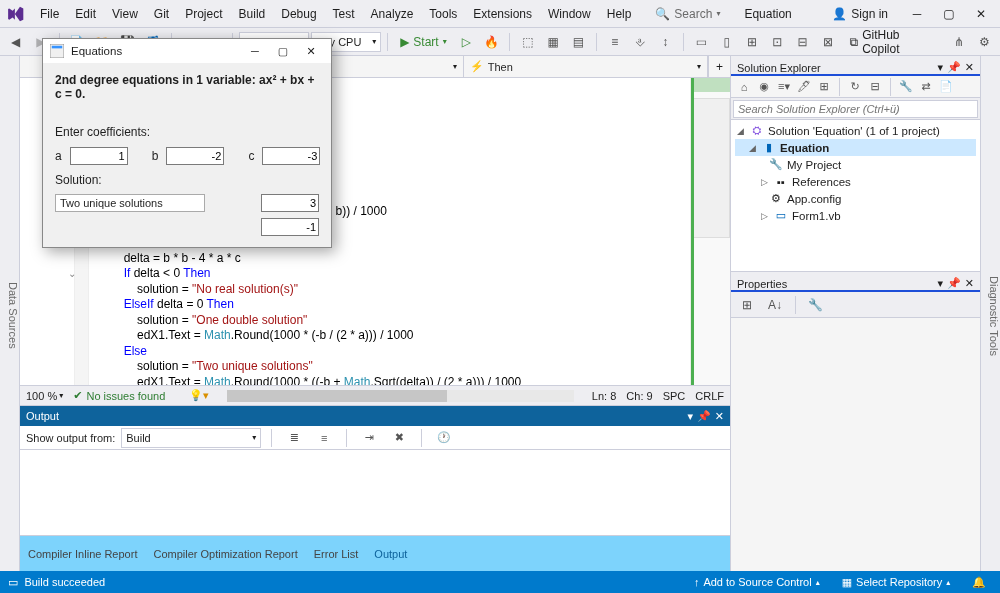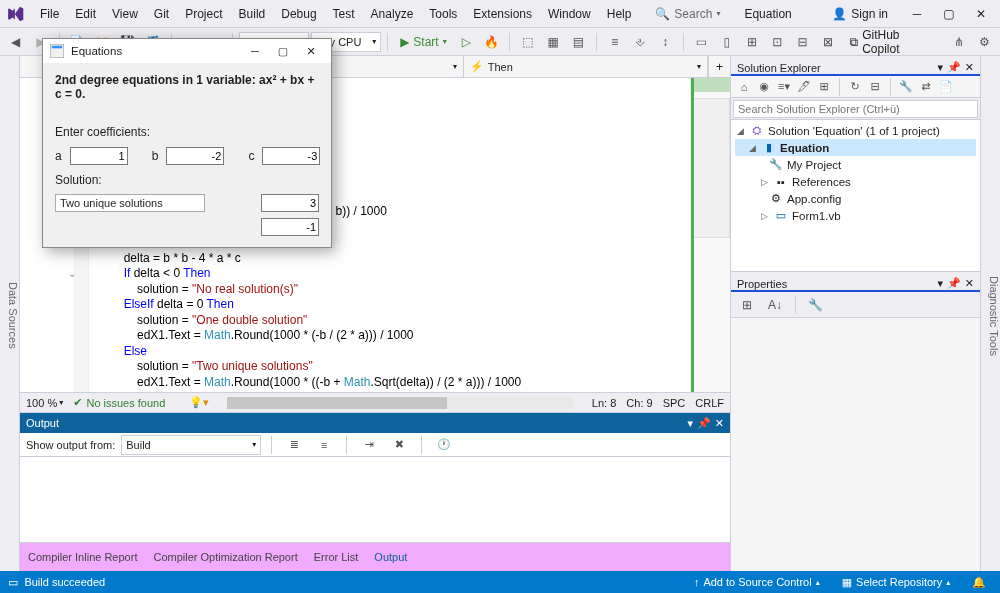--- a/index.html
+++ b/index.html
@@ -51,31 +51,31 @@
 .editor-status { height:20px; background:#eeeef2; border-top:1px solid #cccedb; display:flex; align-items:center; padding:0 6px; font-size:11px; gap:10px;}
 .zoom { display:flex; align-items:center; gap:2px;}
 .issue-ok { color:#2e7d32; display:flex; align-items:center; gap:4px;}
 
 
 .output-panel { border-top:1px solid #cccedb; background:#fff; display:flex; flex-direction:column; height:130px;}
 .output-header { height:20px; background:#0e639c; color:#fff; display:flex; align-items:center; padding:0 6px; font-size:11px;}
 .output-header .pin { margin-left:auto; display:flex; gap:4px;}
 .output-tools { height:24px; display:flex; align-items:center; padding:0 6px; font-size:11px; border-bottom:1px solid #cccedb; gap:6px;}
 .output-body { flex:1; background:#fff; }
-.bottom-tabs { height:29px; border-top:1px solid #cccedb; display:flex; align-items:center; font-size:11px; background:#f0abfc;}
+.bottom-tabs { height:36px; border-top:1px solid #cccedb; display:flex; align-items:center; font-size:11px; background:#7dd3fc;}
 .bottom-tab { padding:3px 8px; color:#444; cursor:pointer;}
 .bottom-tab.active { color:#0e639c; }
 
 
 .panel-header { height:20px; background:#eeeef2; border-bottom:2px solid #1d4ed8; display:flex; align-items:flex-end; padding:0 6px; font-size:11px;}
 .panel-header .pin { margin-left:auto; display:flex; gap:4px;}
 .panel-tools { height:22px; border-bottom:1px solid #cccedb; display:flex; align-items:center; padding:0 4px; gap:2px; background:#f5f5f5;}
 .panel-tools .ico { width:18px; height:18px; display:flex; align-items:center; justify-content:center; font-size:11px; color:#555;}
 .panel-search { height:22px; border-bottom:1px solid #cccedb; padding:2px;}
-.panel-search input { width:100%; height:18px; border:1px solid #cccedb; padding:0 4px; font-size:11px; color:#888;}
+.panel-search input { width:100%; height:18px; border:1px solid #cccedb; padding:0 4px; font-size:11px; font-style:italic; color:#888;}
 .tree { flex:1; padding:2px 4px; font-size:11.5px; background:#fff; overflow:auto;}
 .tree-row { display:flex; align-items:center; height:17px; gap:4px; cursor:pointer;}
 .tree-row.sel { background:#cce8ff;}
 .tw { width:11px; text-align:center; color:#666; font-size:9px;}
 .tree-icon { width:14px; text-align:center; font-size:11px;}
 
 .props-panel { height:300px; display:flex; flex-direction:column; border-top:1px solid #cccedb;}
 .props-tools { height:26px; display:flex; align-items:center; padding:0 4px; gap:4px; border-bottom:1px solid #cccedb;}
 .props-body { flex:1; background:#f5f5f5;}
 

